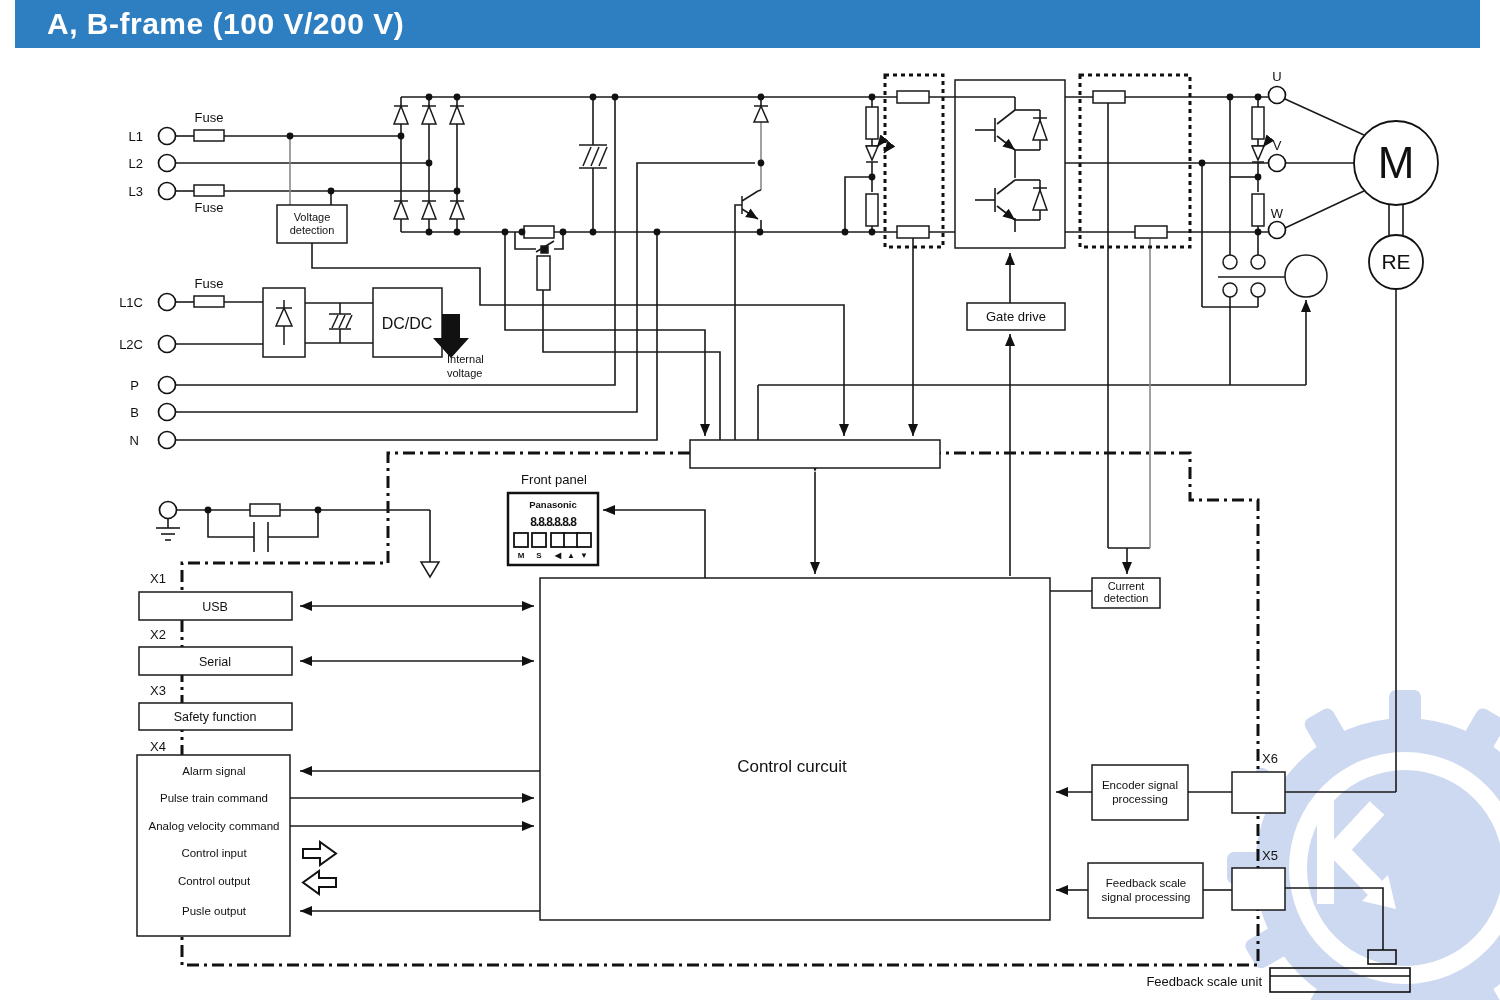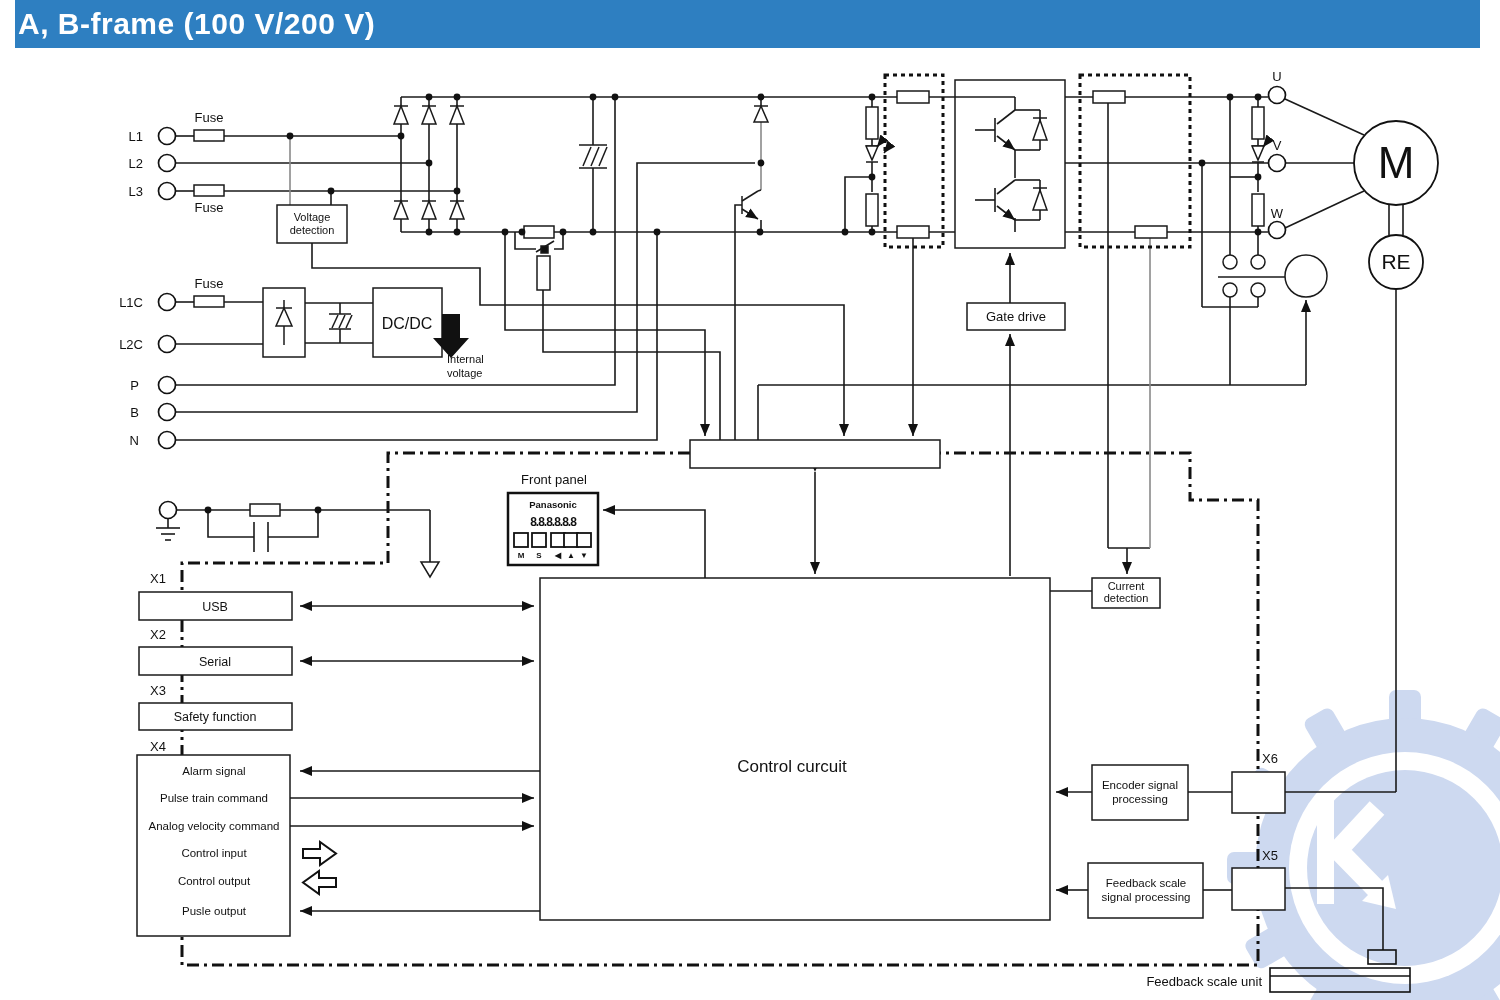--- a/index.html
+++ b/index.html
@@ -1,18 +1,18 @@
 <!DOCTYPE html>
 <html><head>
 <meta charset="utf-8">
 <style>
   html,body{margin:0;padding:0;background:#ffffff;}
   body{width:1500px;height:1000px;position:relative;font-family:"Liberation Sans",sans-serif;}
   .header{position:absolute;left:15px;top:0;width:1465px;height:48px;background:#2e7fc1;}
-  .header span{display:block;color:#ffffff;font-size:30px;font-weight:bold;line-height:48px;padding-left:3px;letter-spacing:.5px;}
+  .header span{display:block;color:#ffffff;font-size:30px;font-weight:bold;line-height:48px;padding-left:32px;letter-spacing:.5px;}
   svg{position:absolute;left:0;top:0;}
   svg text{font-family:"Liberation Sans",sans-serif;fill:#111;}
   .lbl{font-size:13px;}
   .sm{font-size:11.5px;}
   .xs{font-size:11px;}
   .wire{stroke:#1a1a1a;stroke-width:1.6;fill:none;}
   .gwire{stroke:#8a8a8a;stroke-width:1.6;fill:none;}
   .box{fill:#ffffff;stroke:#1a1a1a;stroke-width:1.5;}
   .comp{fill:#ffffff;stroke:#1a1a1a;stroke-width:1.5;}
   .dashbox{fill:none;stroke:#111;stroke-width:3;stroke-dasharray:4 4;}

